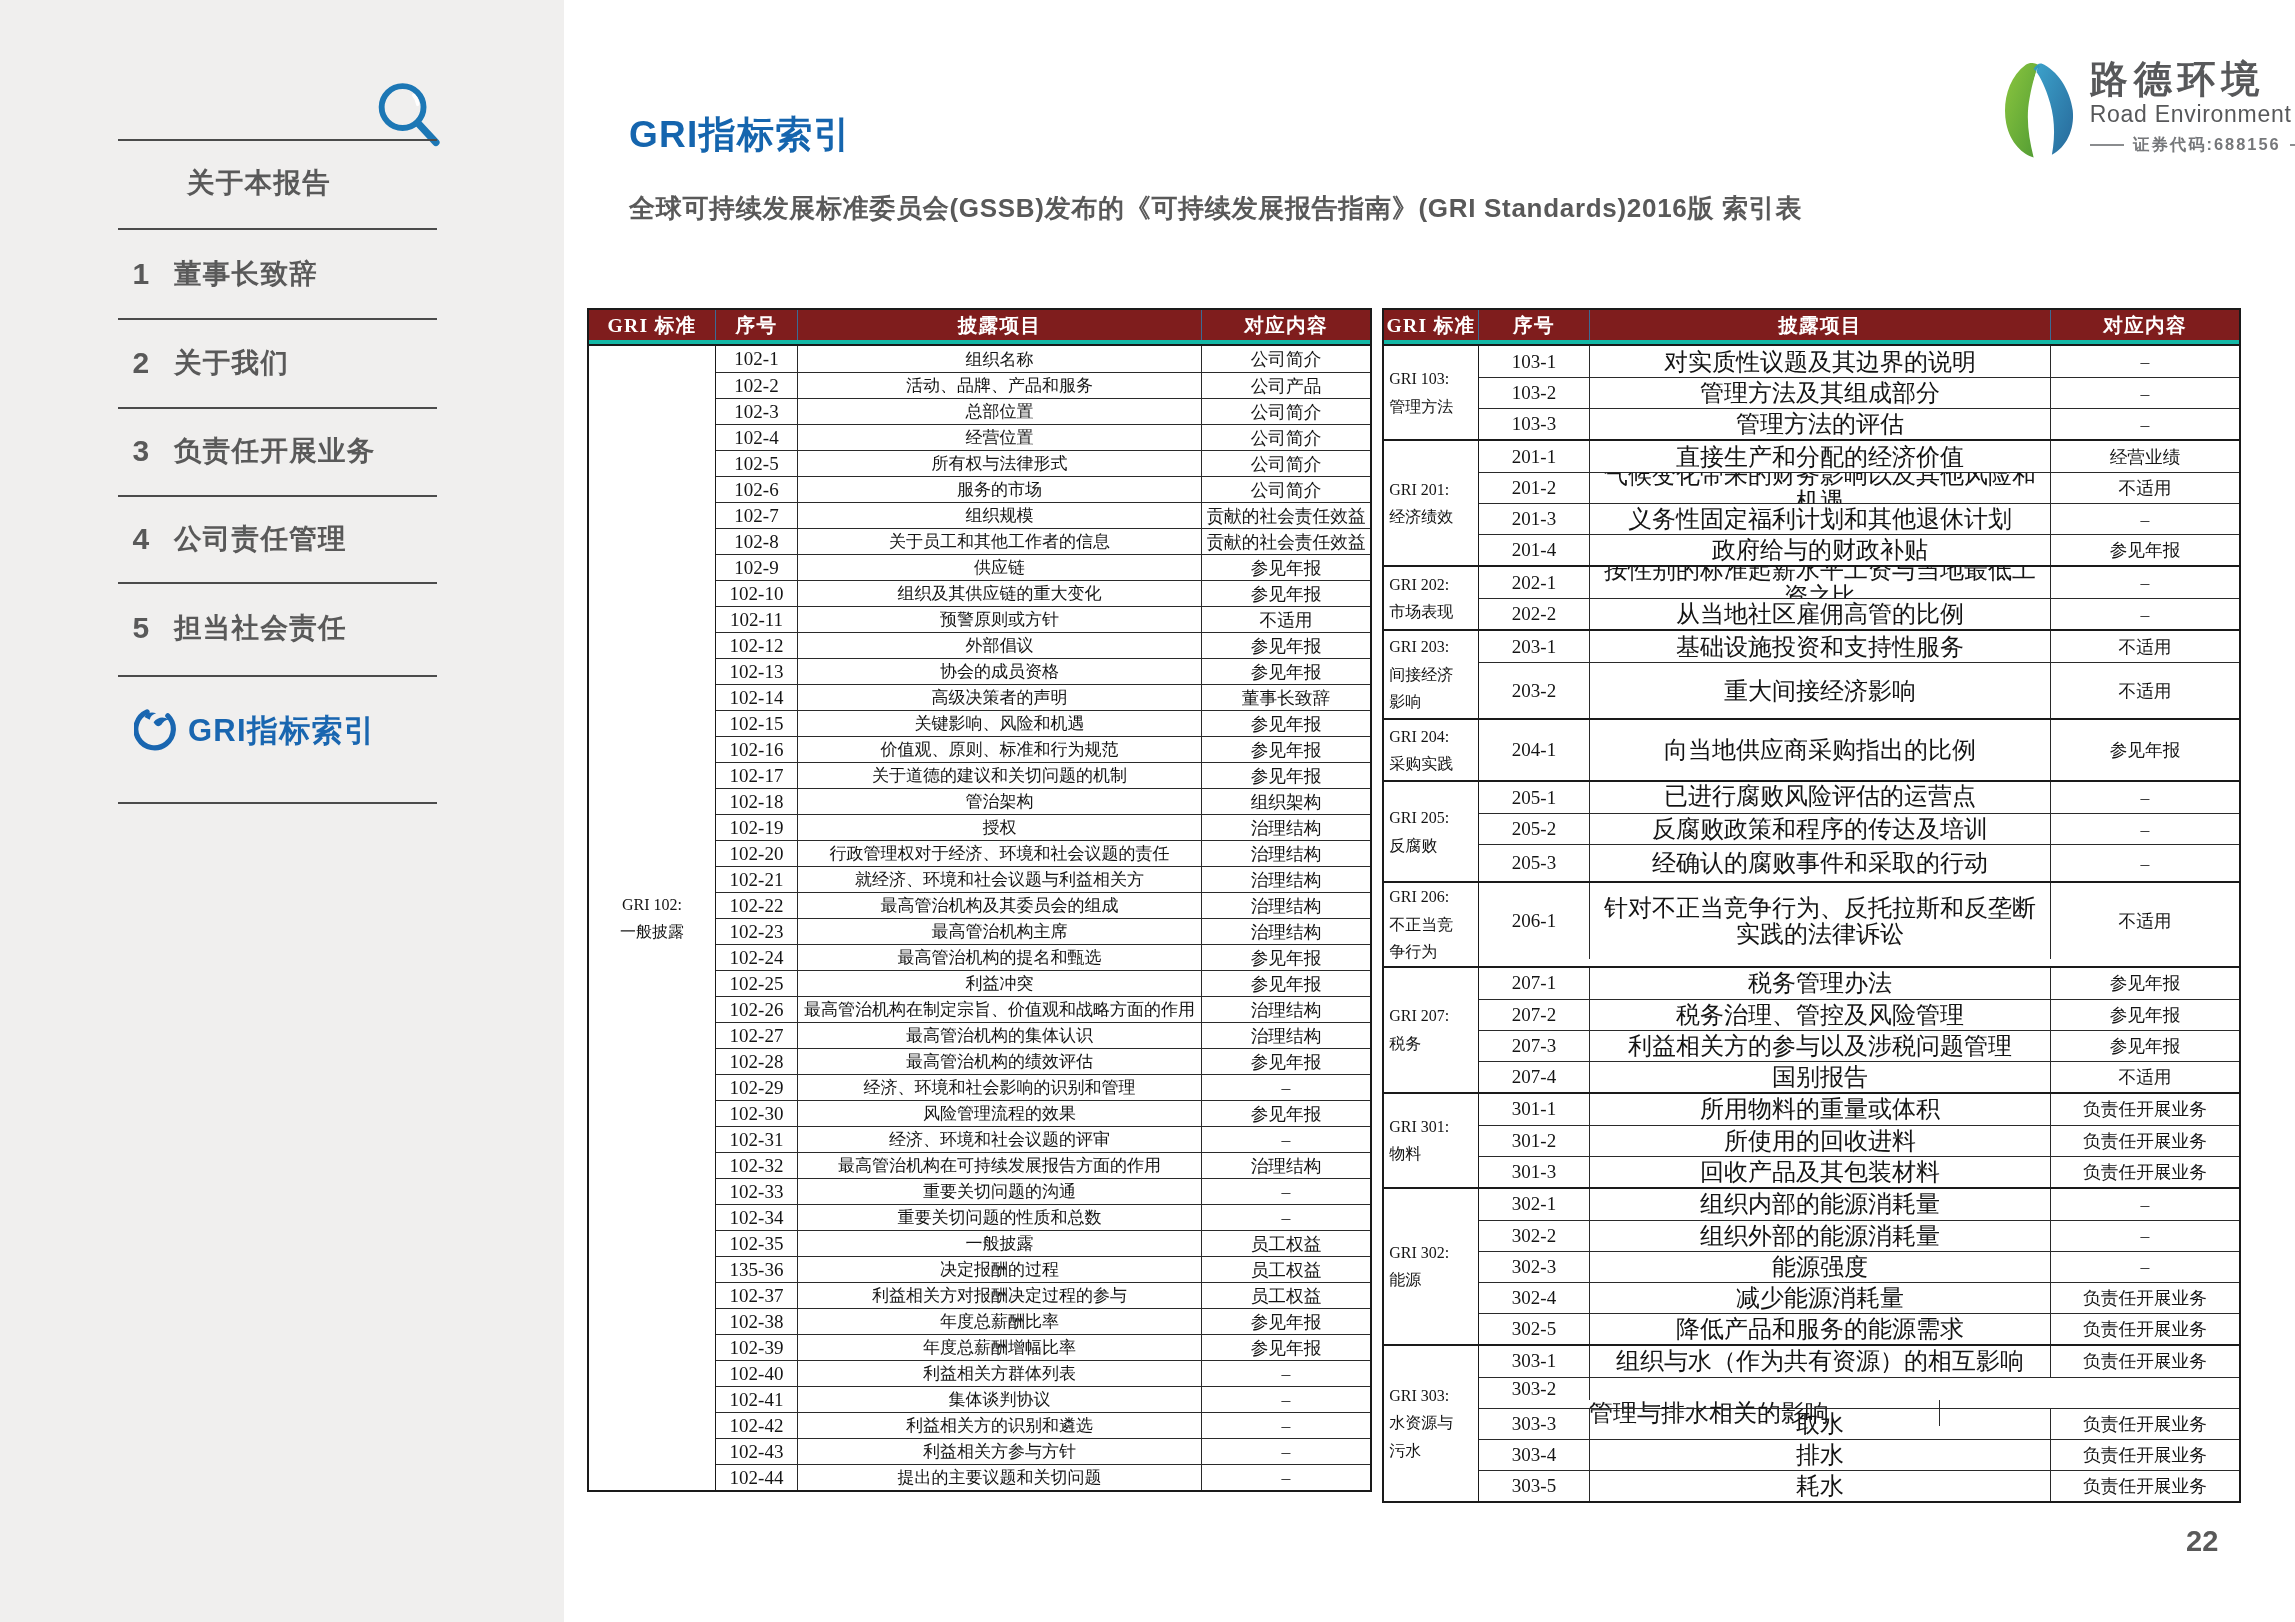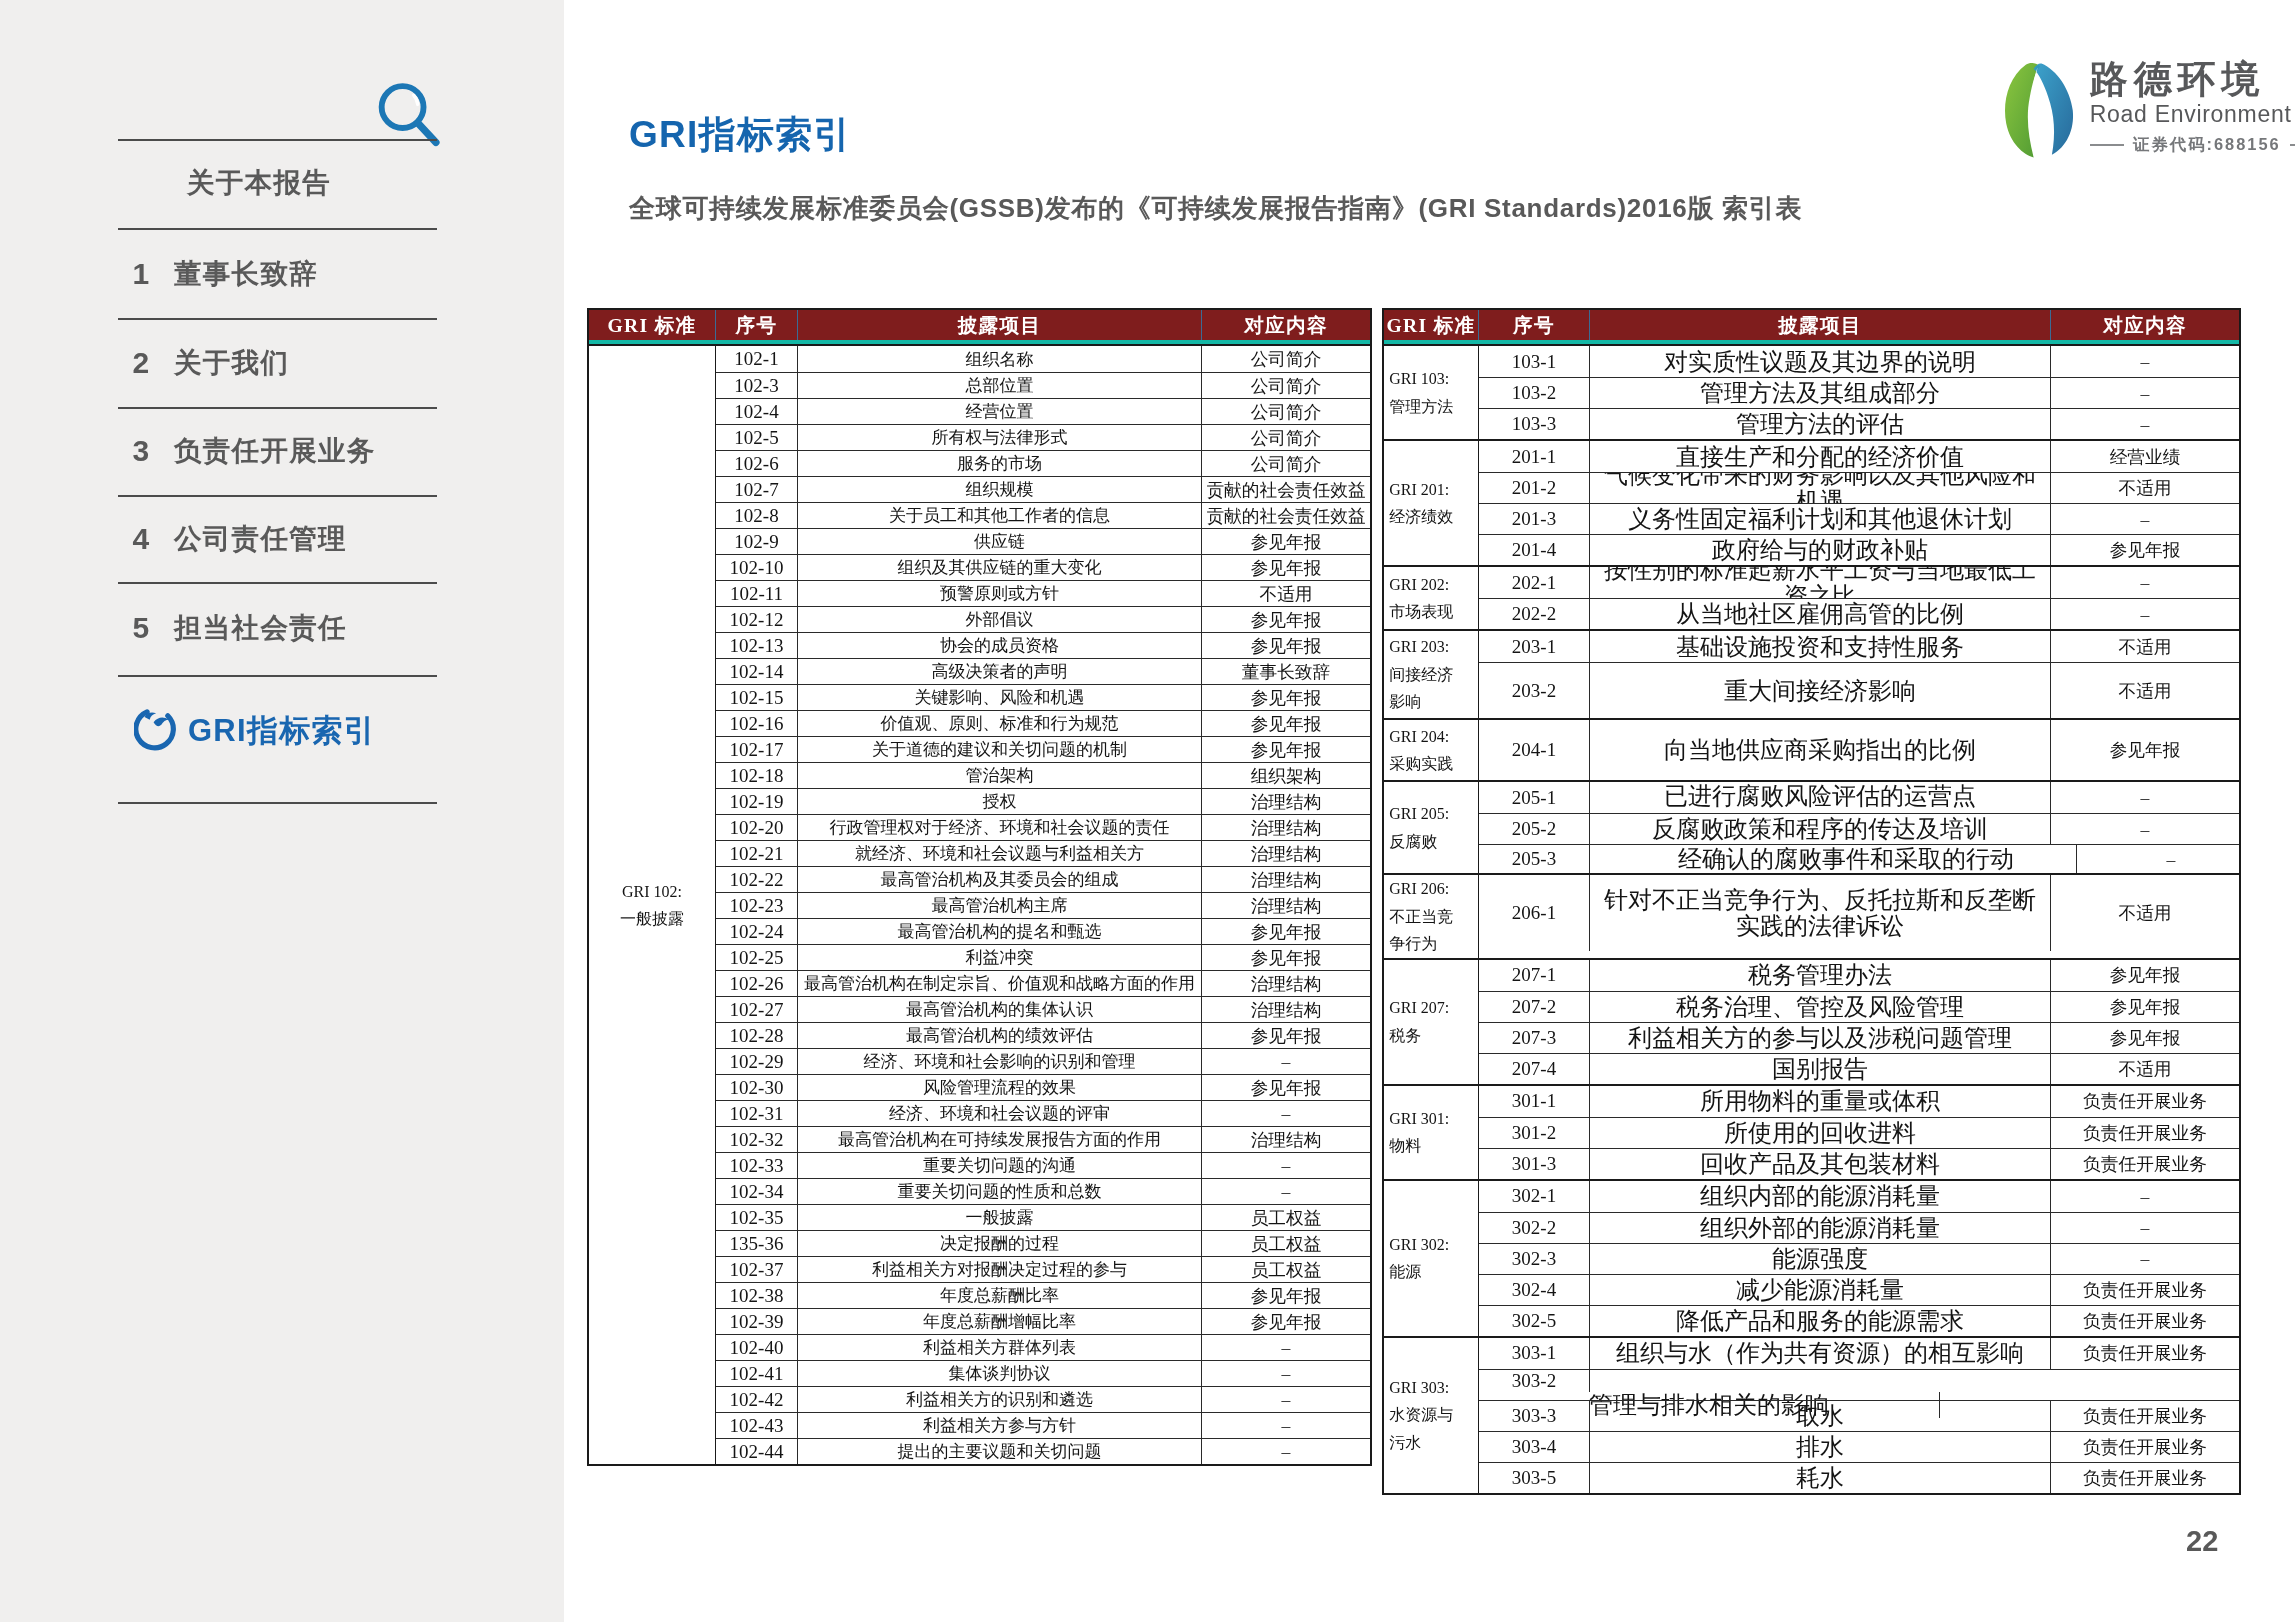--- a/index.html
+++ b/index.html
@@ -163,20 +163,25 @@
         <div>GRI 102:</div>
         <div>一般披露</div>
       </div>
       <div class="trows">
         <div class="trow" style="height: 26px;">
           <div class="cell seq" style="width: 82px;">102-1</div>
           <div class="cell item" style="width: 404px;">组织名称</div>
           <div class="cell resp">公司简介</div>
         </div>
         <div class="trow" style="height: 26px;">
+          <div class="cell seq" style="width: 82px;">102-2</div>
+          <div class="cell item" style="width: 404px;">活动、品牌、产品和服务</div>
+          <div class="cell resp">公司产品</div>
+        </div>
+        <div class="trow" style="height: 26px;">
           <div class="cell seq" style="width: 82px;">102-3</div>
           <div class="cell item" style="width: 404px;">总部位置</div>
           <div class="cell resp">公司简介</div>
         </div>
         <div class="trow" style="height: 26px;">
           <div class="cell seq" style="width: 82px;">102-4</div>
           <div class="cell item" style="width: 404px;">经营位置</div>
           <div class="cell resp">公司简介</div>
         </div>
         <div class="trow" style="height: 26px;">
@@ -499,21 +504,21 @@
         <div class="trow" style="height: 31px;">
           <div class="cell seq" style="width: 111px;">205-1</div>
           <div class="cell item" style="width: 461px; font-family: Liberation Mono, monospace;">已进行腐败风险评估的运营点</div>
           <div class="cell resp">–</div>
         </div>
         <div class="trow" style="height: 31px;">
           <div class="cell seq" style="width: 111px;">205-2</div>
           <div class="cell item" style="width: 461px;">反腐败政策和程序的传达及培训</div>
           <div class="cell resp">–</div>
         </div>
-        <div class="trow" style="height: 29px; gap: 26px;">
+        <div class="trow" style="height: 37px;">
           <div class="cell seq" style="width: 111px;">205-3</div>
           <div class="cell item" style="width: 461px;">经确认的腐败事件和采取的行动</div>
           <div class="cell resp">–</div>
         </div>
       </div>
     </div>
     <div class="tgroup">
       <div class="tlabel cell" style="width: 95px;">
         <div>GRI 206:</div>
         <div>不正当竞</div>

